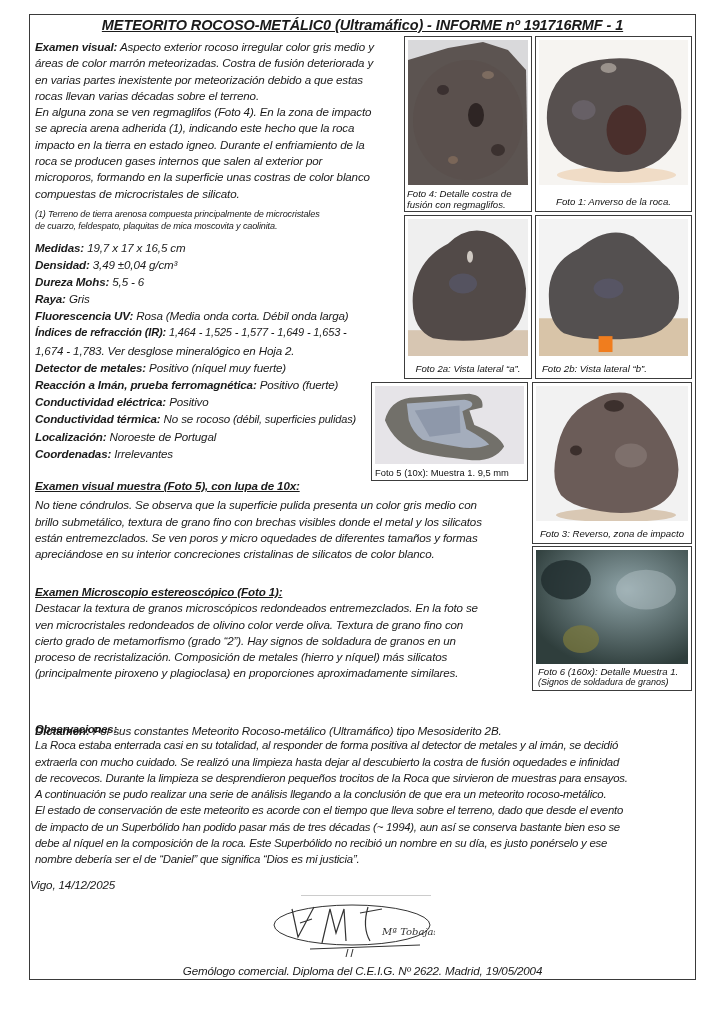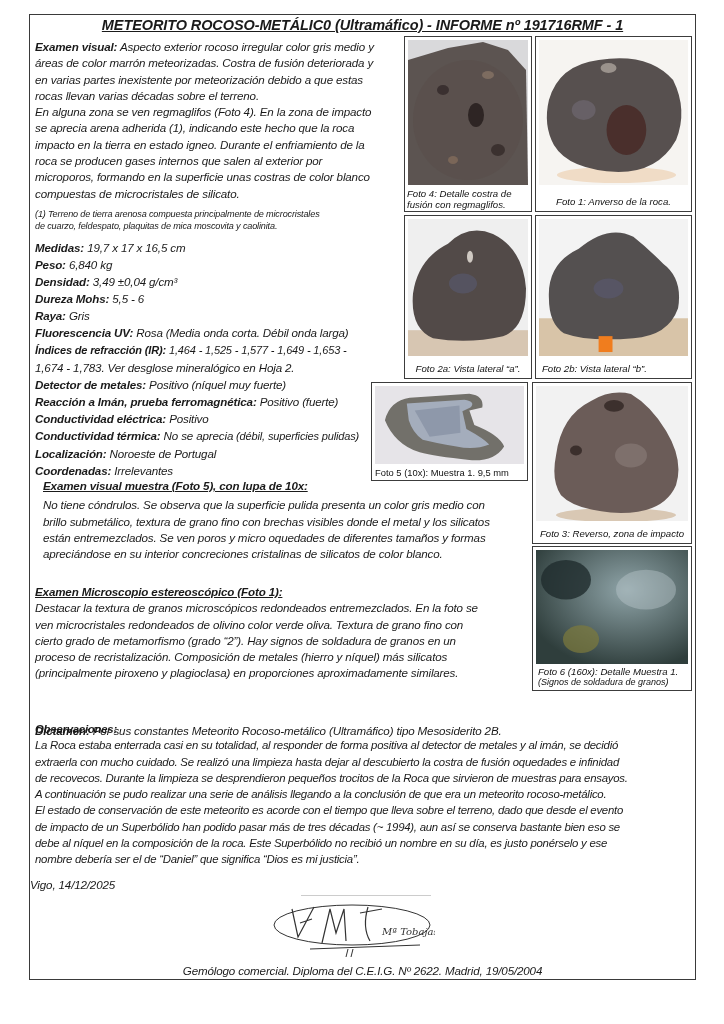--- a/index.html
+++ b/index.html
@@ -44,36 +44,35 @@
     <div>compuestas de microcristales de silicato.</div>
   </div>
 
   <div class="txt small" style="left:5px; top:193px; width:370px;">
     <div>(1) Terreno de tierra arenosa compuesta principalmente de microcristales</div>
     <div>de cuarzo, feldespato, plaquitas de mica moscovita y caolinita.</div>
   </div>
 
   <div class="txt" style="left:5px; top:224px; width:380px; line-height:17.1px;">
     <div><b>Medidas:</b><span> 19,7 x 17 x 16,5  cm</span></div>
-    <div><b>Peso:</b><span> 6,840 kg</span></div>
     <div><b>Densidad:</b><span> 3,49 ±0,04 g/cm³</span></div>
     <div><b>Dureza Mohs:</b><span> 5,5 - 6</span></div>
     <div><b>Raya:</b><span> Gris</span></div>
     <div><b>Fluorescencia UV:</b><span> Rosa (Media onda corta. Débil onda larga)</span></div>
     <div style="font-size:11px;"><b>Índices de refracción (IR):</b><span> 1,464 - 1,525 - 1,577 - 1,649 - 1,653 -</span></div>
     <div><b></b><span> 1,674 - 1,783. Ver desglose mineralógico en Hoja 2.</span></div>
     <div><b>Detector de metales:</b><span> Positivo (níquel muy fuerte)</span></div>
     <div><b>Reacción a Imán, prueba ferromagnética:</b><span> Positivo (fuerte)</span></div>
     <div><b>Conductividad eléctrica:</b><span> Positivo</span></div>
-    <div><b>Conductividad térmica:</b><span> No se aprecia</span><span style="font-size:11px;"> (débil, superficies pulidas)</span></div>
+    <div><b>Conductividad térmica:</b><span> No se rocoso</span><span style="font-size:11px;"> (débil, superficies pulidas)</span></div>
     <div><b>Localización:</b><span> Noroeste de Portugal</span></div>
     <div><b>Coordenadas:</b><span> Irrelevantes</span></div>
   </div>
 
-  <div class="txt" style="left:13px; top:463px; width:500px;">
+  <div class="txt" style="left:5px; top:463px; width:500px;">
     <div class="sec-h">Examen visual muestra (Foto 5), con lupa de 10x:</div>
     <div style="height:3px"></div>
     <div>No tiene cóndrulos. Se observa que la superficie pulida presenta un color gris medio con</div>
     <div>brillo submetálico, textura de grano fino con brechas visibles donde el metal y los silicatos</div>
     <div>están entremezclados. Se ven poros y micro oquedades de diferentes tamaños y formas</div>
     <div>apreciándose en su interior concreciones cristalinas de silicatos de color blanco.</div>
   </div>
 
   <div class="txt" style="left:5px; top:569px; width:500px;">
     <div class="sec-h">Examen Microscopio estereoscópico (Foto 1):</div>

